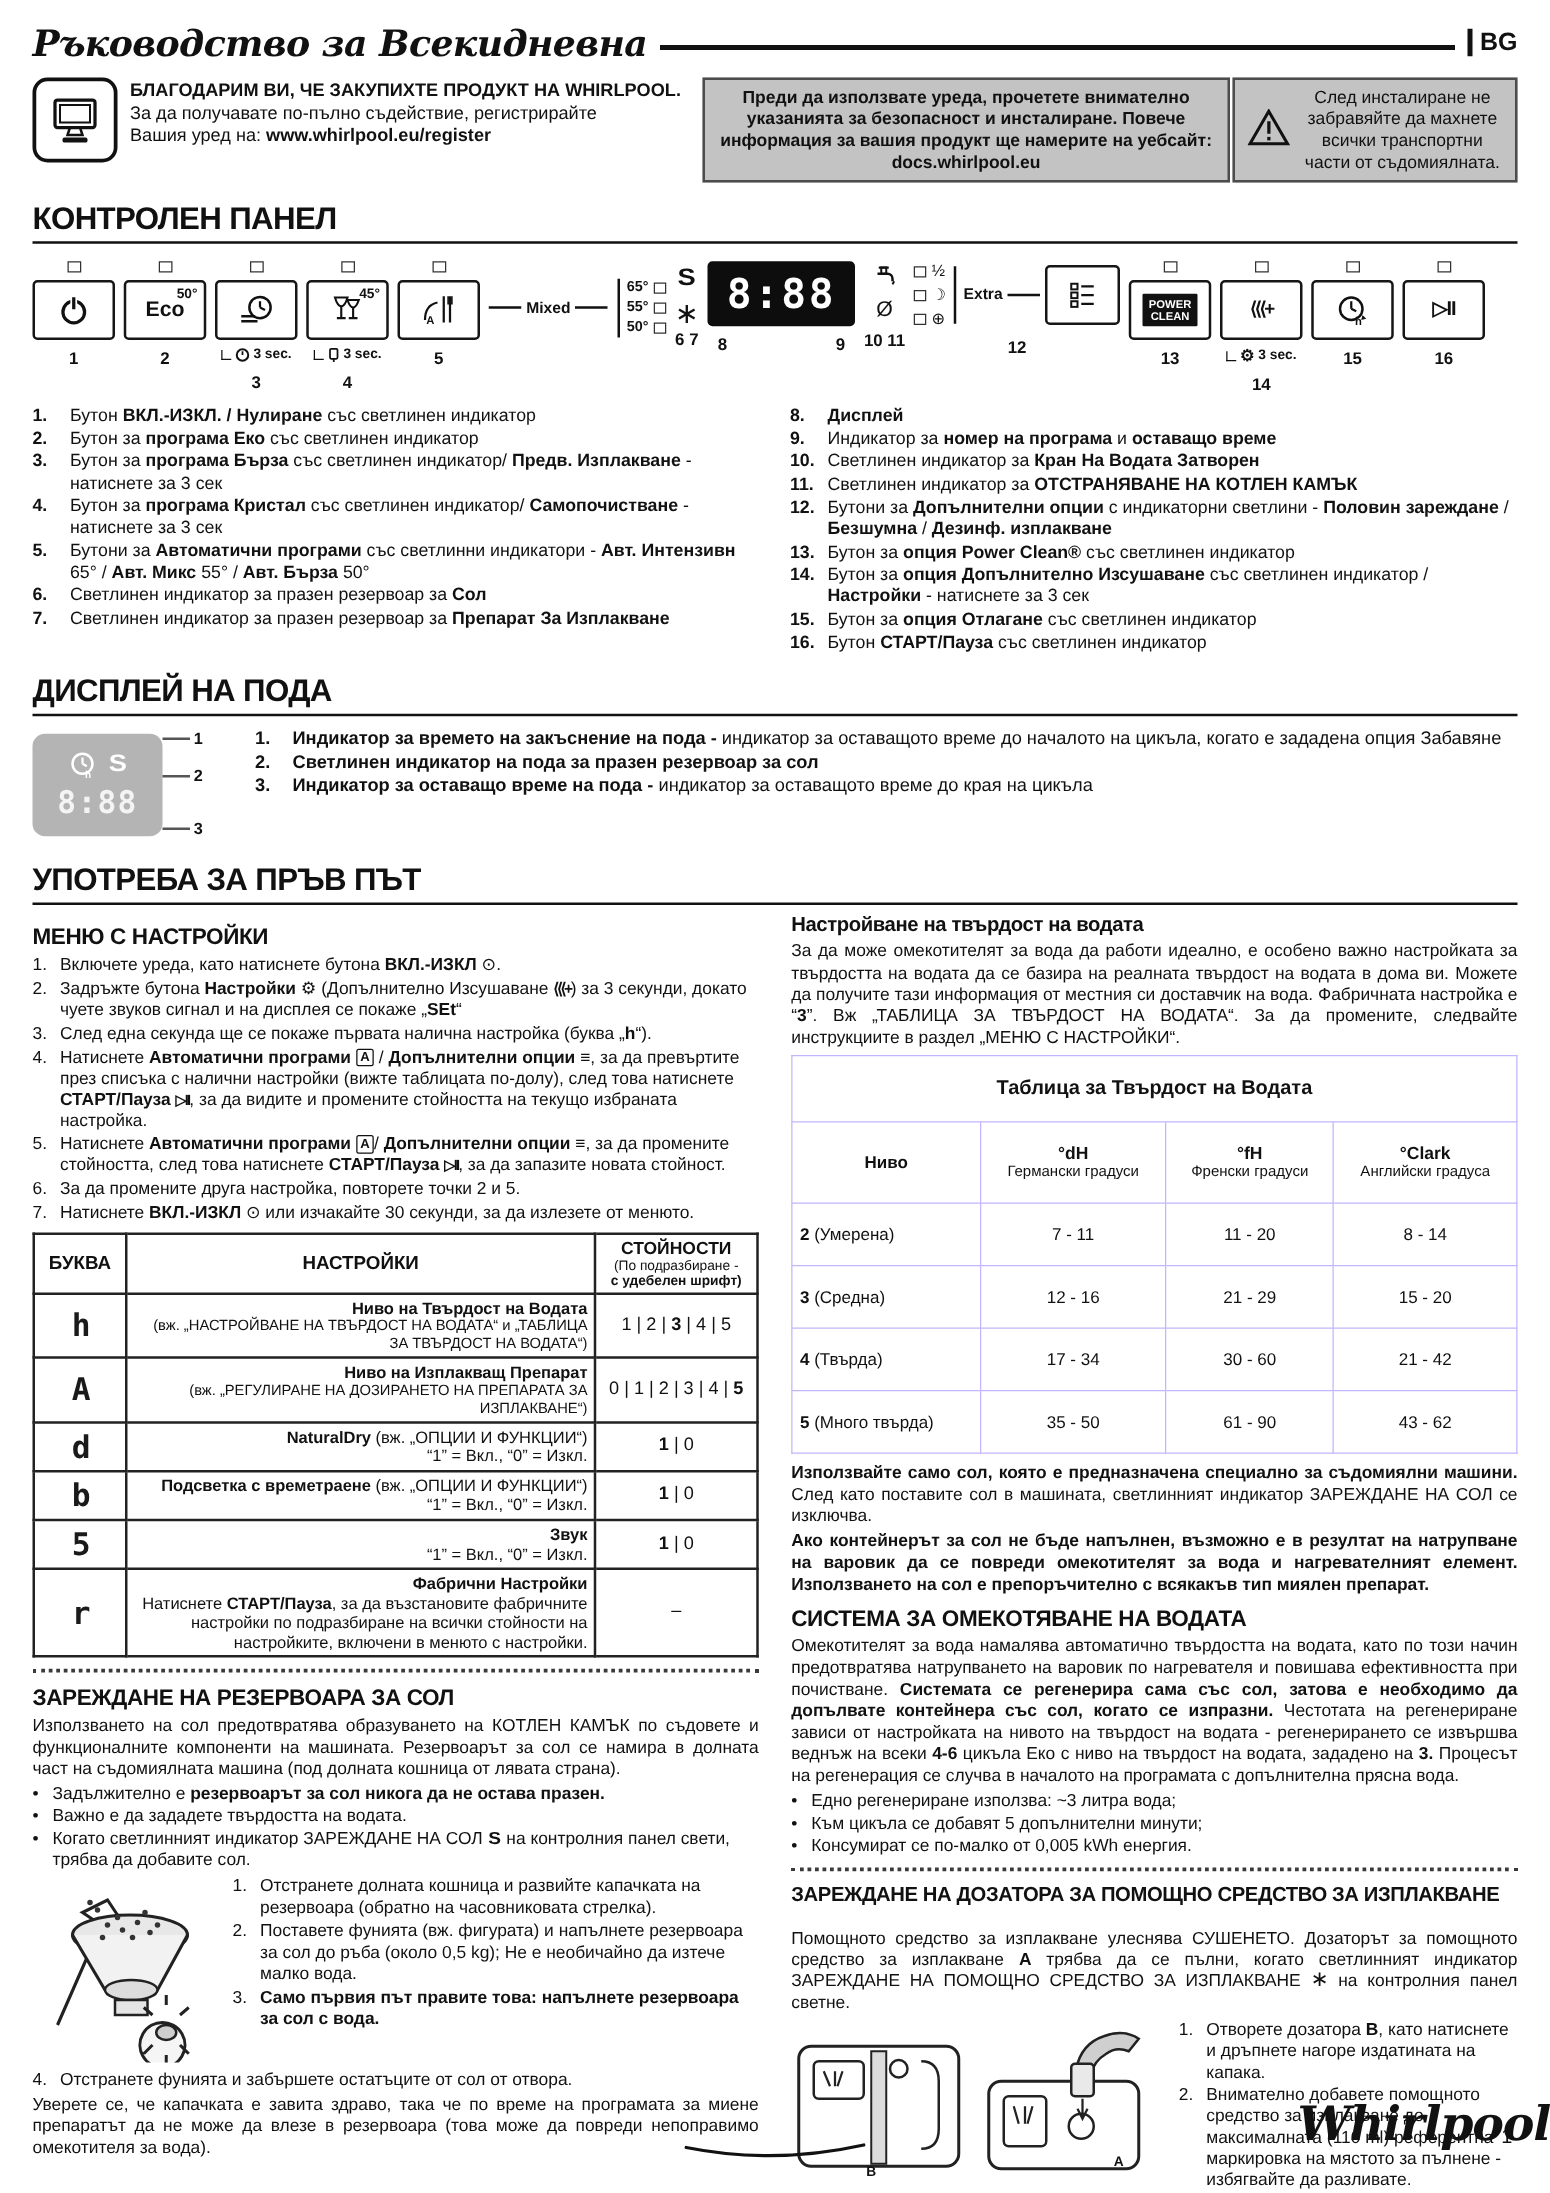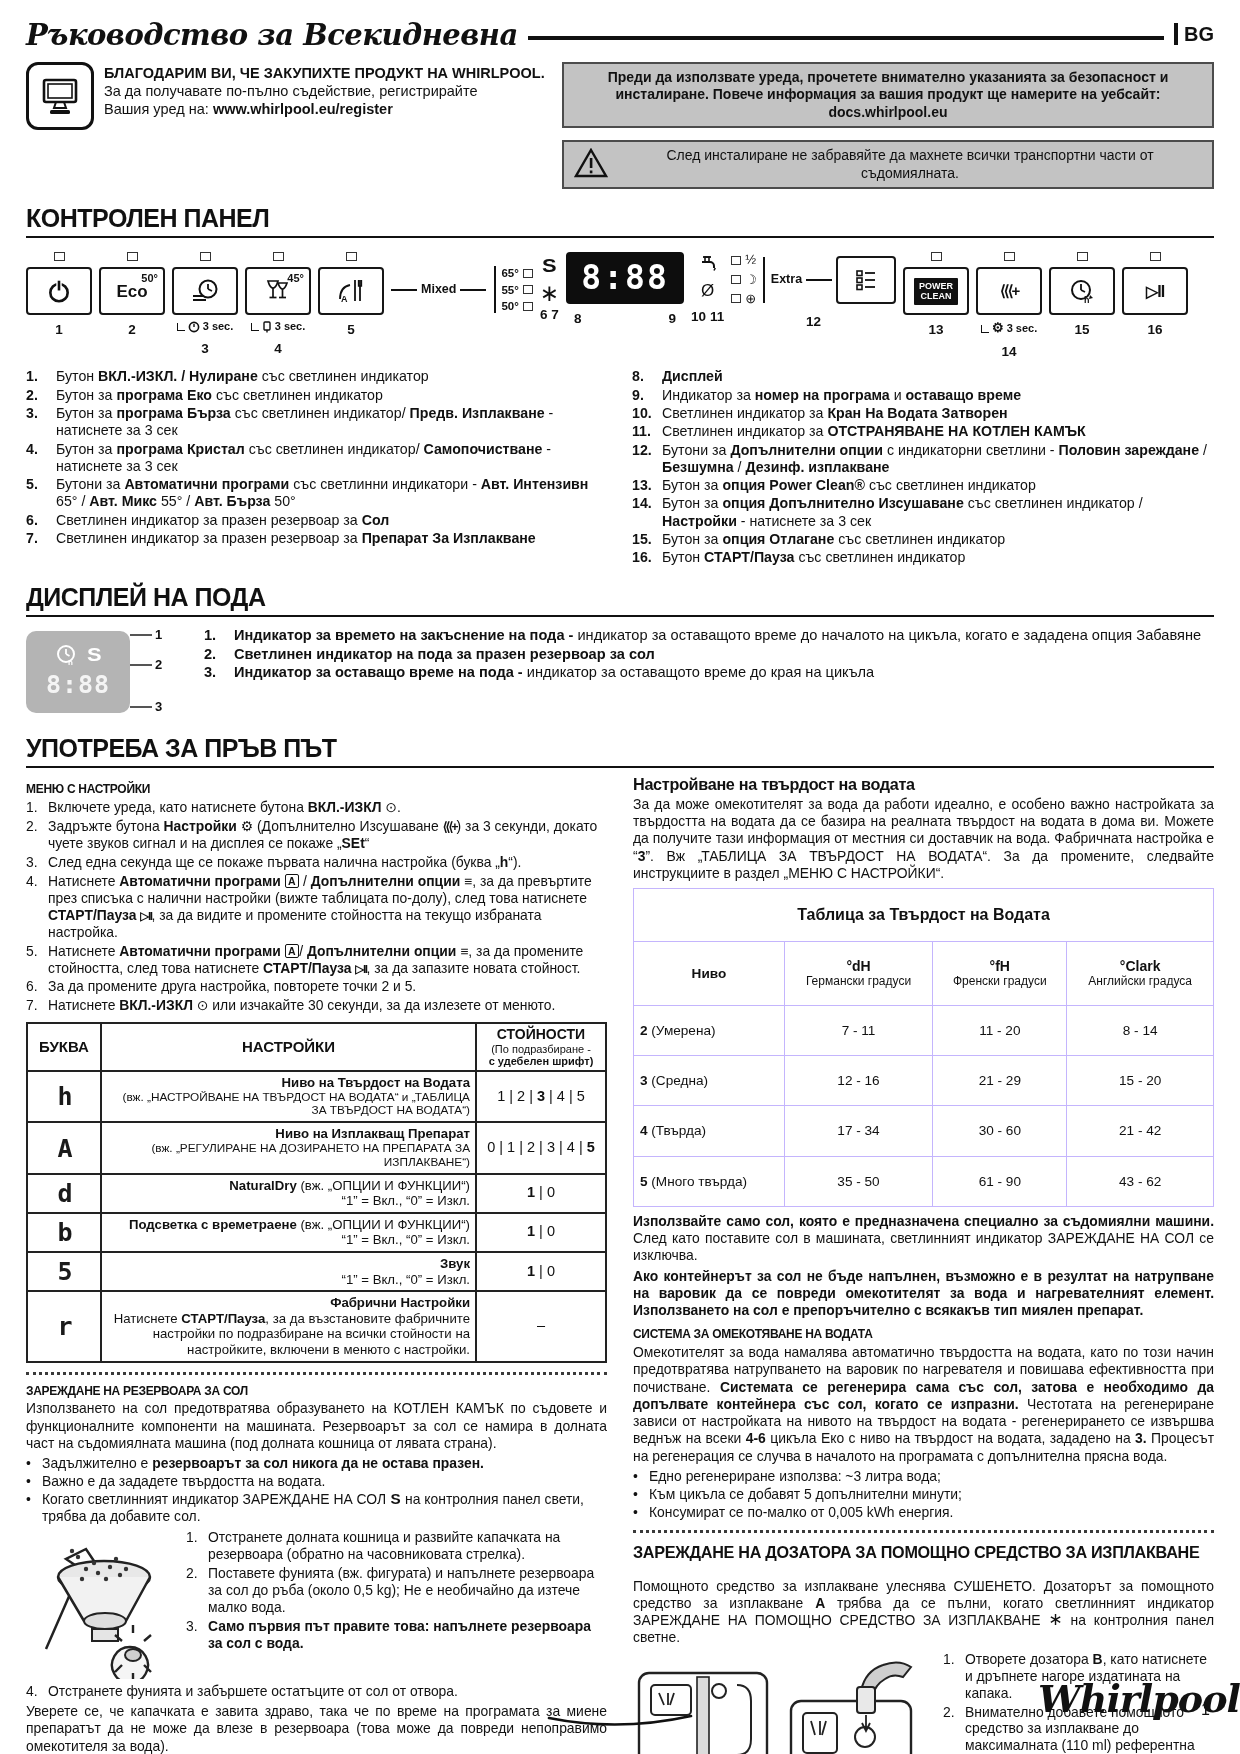--- a/index.html
+++ b/index.html
@@ -13,29 +13,29 @@
              font-size:29px;white-space:nowrap;letter-spacing:-0.5px}
   .hdr-line{flex:1;height:4px;background:#111;margin-top:18px}
   .bg-tag{display:flex;align-items:center;gap:6px;margin-top:4px}
   .bg-bar{width:4px;height:22px;background:#111}
   .bg-txt{font-weight:700;font-size:20px}
   .hdr2{display:flex;gap:16px;margin-top:8px}
   .thanks{display:flex;gap:10px;width:520px}
   .reg-icon{flex:none;width:62px;height:62px;border:3px solid #111;border-radius:12px;
             display:flex;align-items:center;justify-content:center}
   .thanks-txt{font-size:14.5px;line-height:1.25;padding-top:2px}
-  .notices{flex:1;display:flex;flex-direction:column;gap:12px}
+  .notices{flex:1;display:flex;flex-direction:row;gap:2px}
   .notice{background:#c3c3c3;border:2px solid #4c4c4c;padding:5px 10px;font-weight:700;
           font-size:14px;text-align:center;line-height:1.25}
   .notice.n2{display:flex;align-items:center;gap:10px;font-weight:400}
   .notice.n2 .ntxt{flex:1;text-align:center}
   
   .sec-h{font-size:25px;font-weight:900;letter-spacing:-0.5px;margin:14px 0 0 0;
          border-bottom:2.5px solid #111;padding-bottom:2px}
-  .sub-h{font-weight:900;font-size:12px;margin:8px 0 2px 0;letter-spacing:-0.3px}
+  .sub-h{font-weight:900;font-size:18px;margin:8px 0 2px 0;letter-spacing:-0.3px}
   .sub-h.small{font-size:16.2px}
   .dotsep{border-top:3px dotted #3a3a3a;margin:9px 0}
   
   .panel{display:flex;align-items:flex-start;gap:7px;margin:14px 0 2px 0}
   .grp{display:flex;flex-direction:column;align-items:center;gap:3px}
   .grp .num{font-weight:700;font-size:13.5px;margin-top:4px}
   .led::before{content:"";width:9px;height:7px;border:1.5px solid #333;display:block;margin:0 auto 3px auto}
   .pbtn{width:62px;height:44px;border:2.5px solid #161616;border-radius:4px;background:#fff;
         display:flex;align-items:center;justify-content:center;position:relative}
   .eco-lbl{font-weight:700;font-size:17px}

